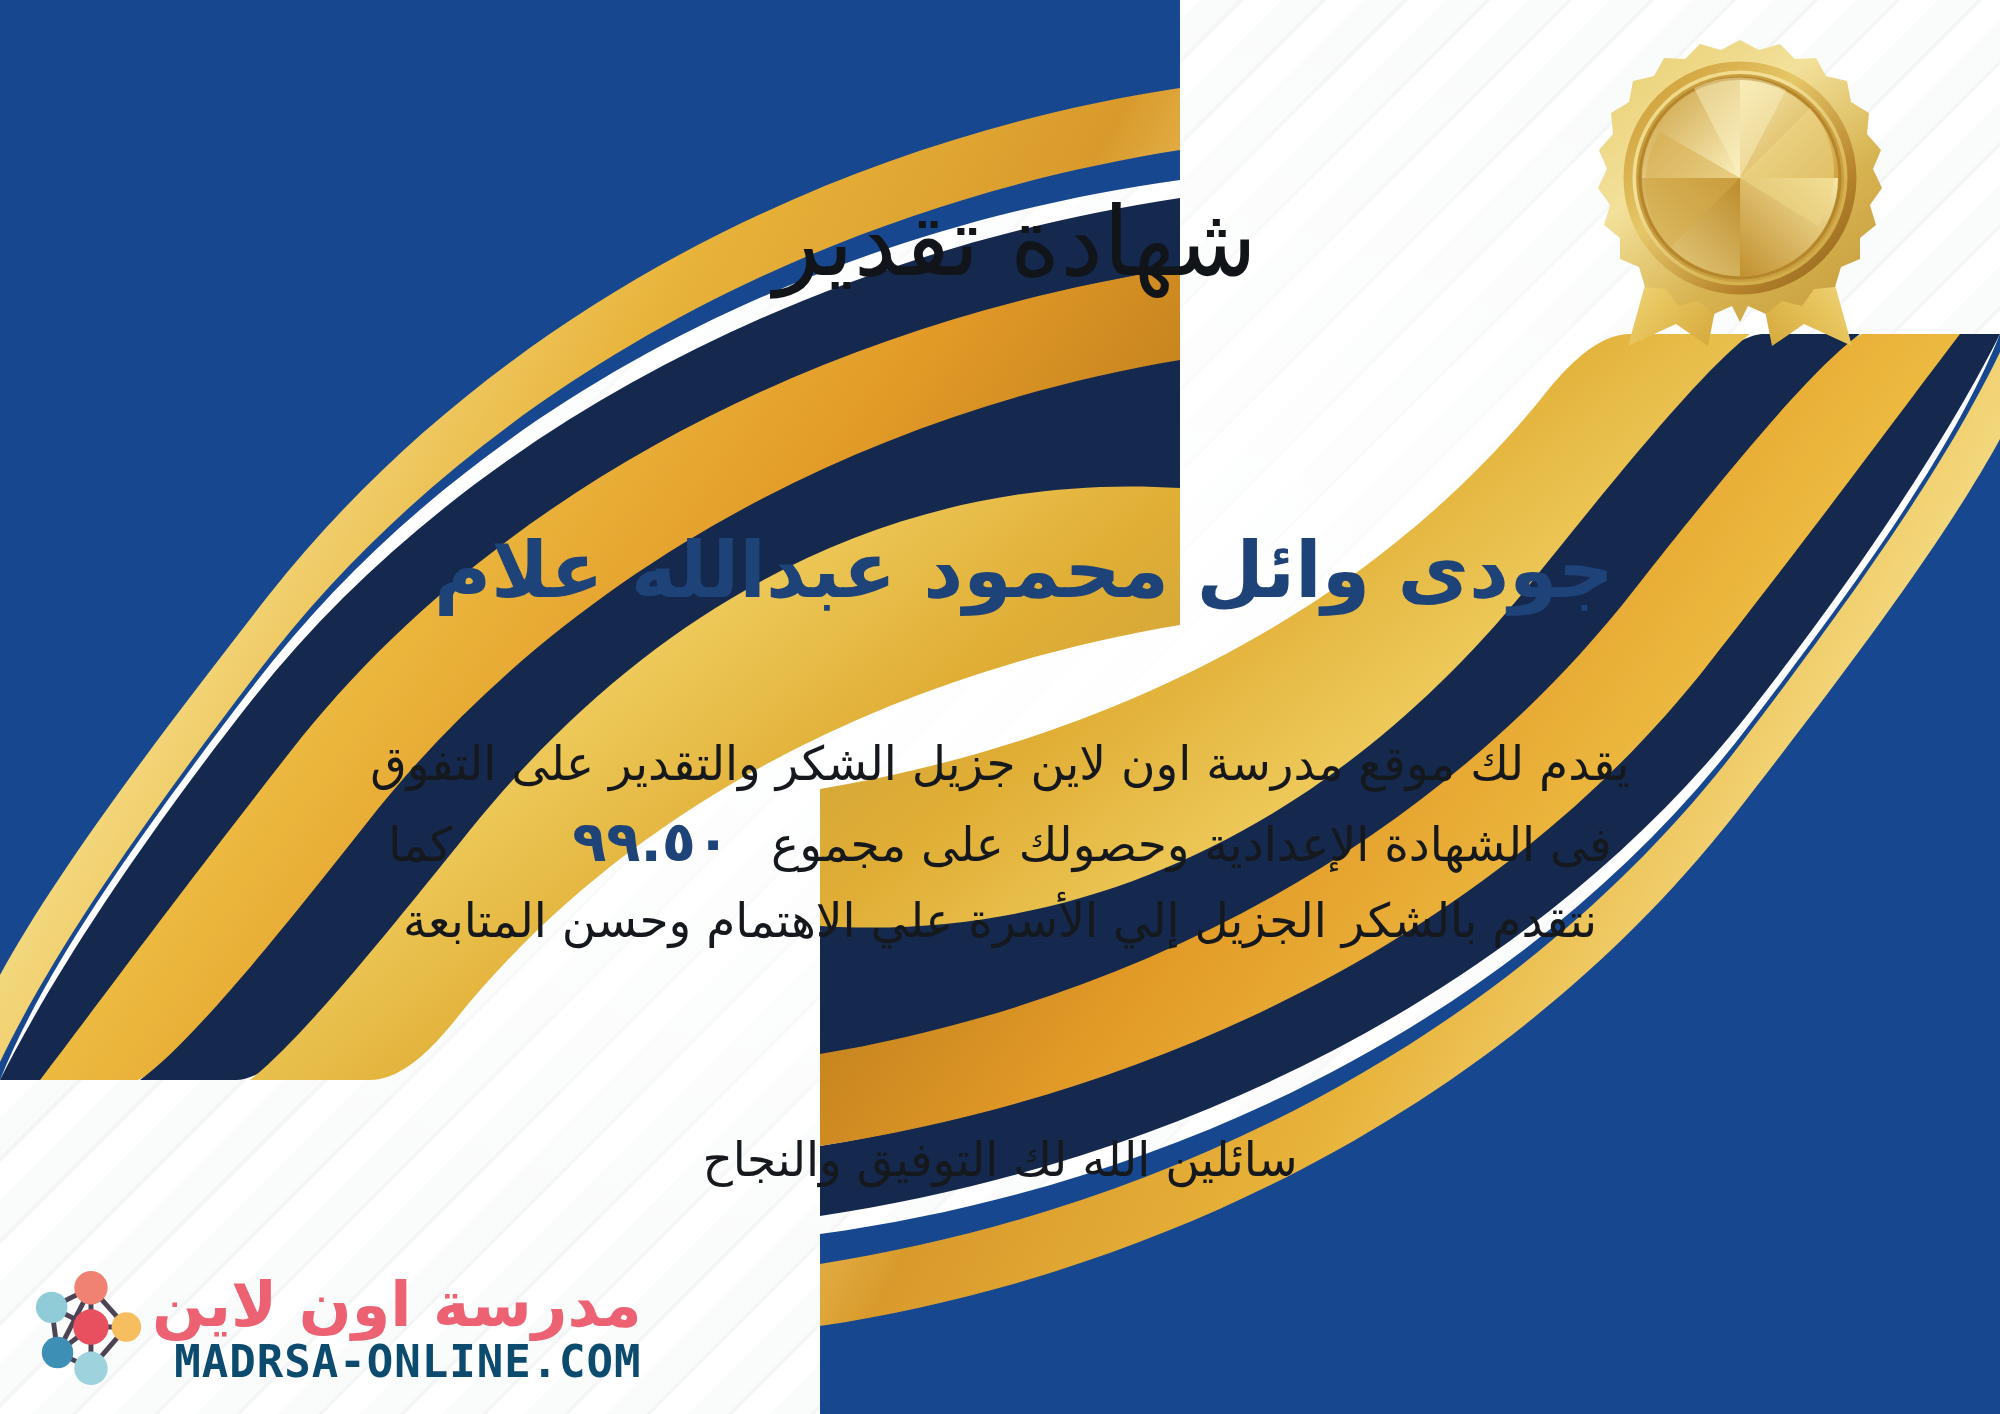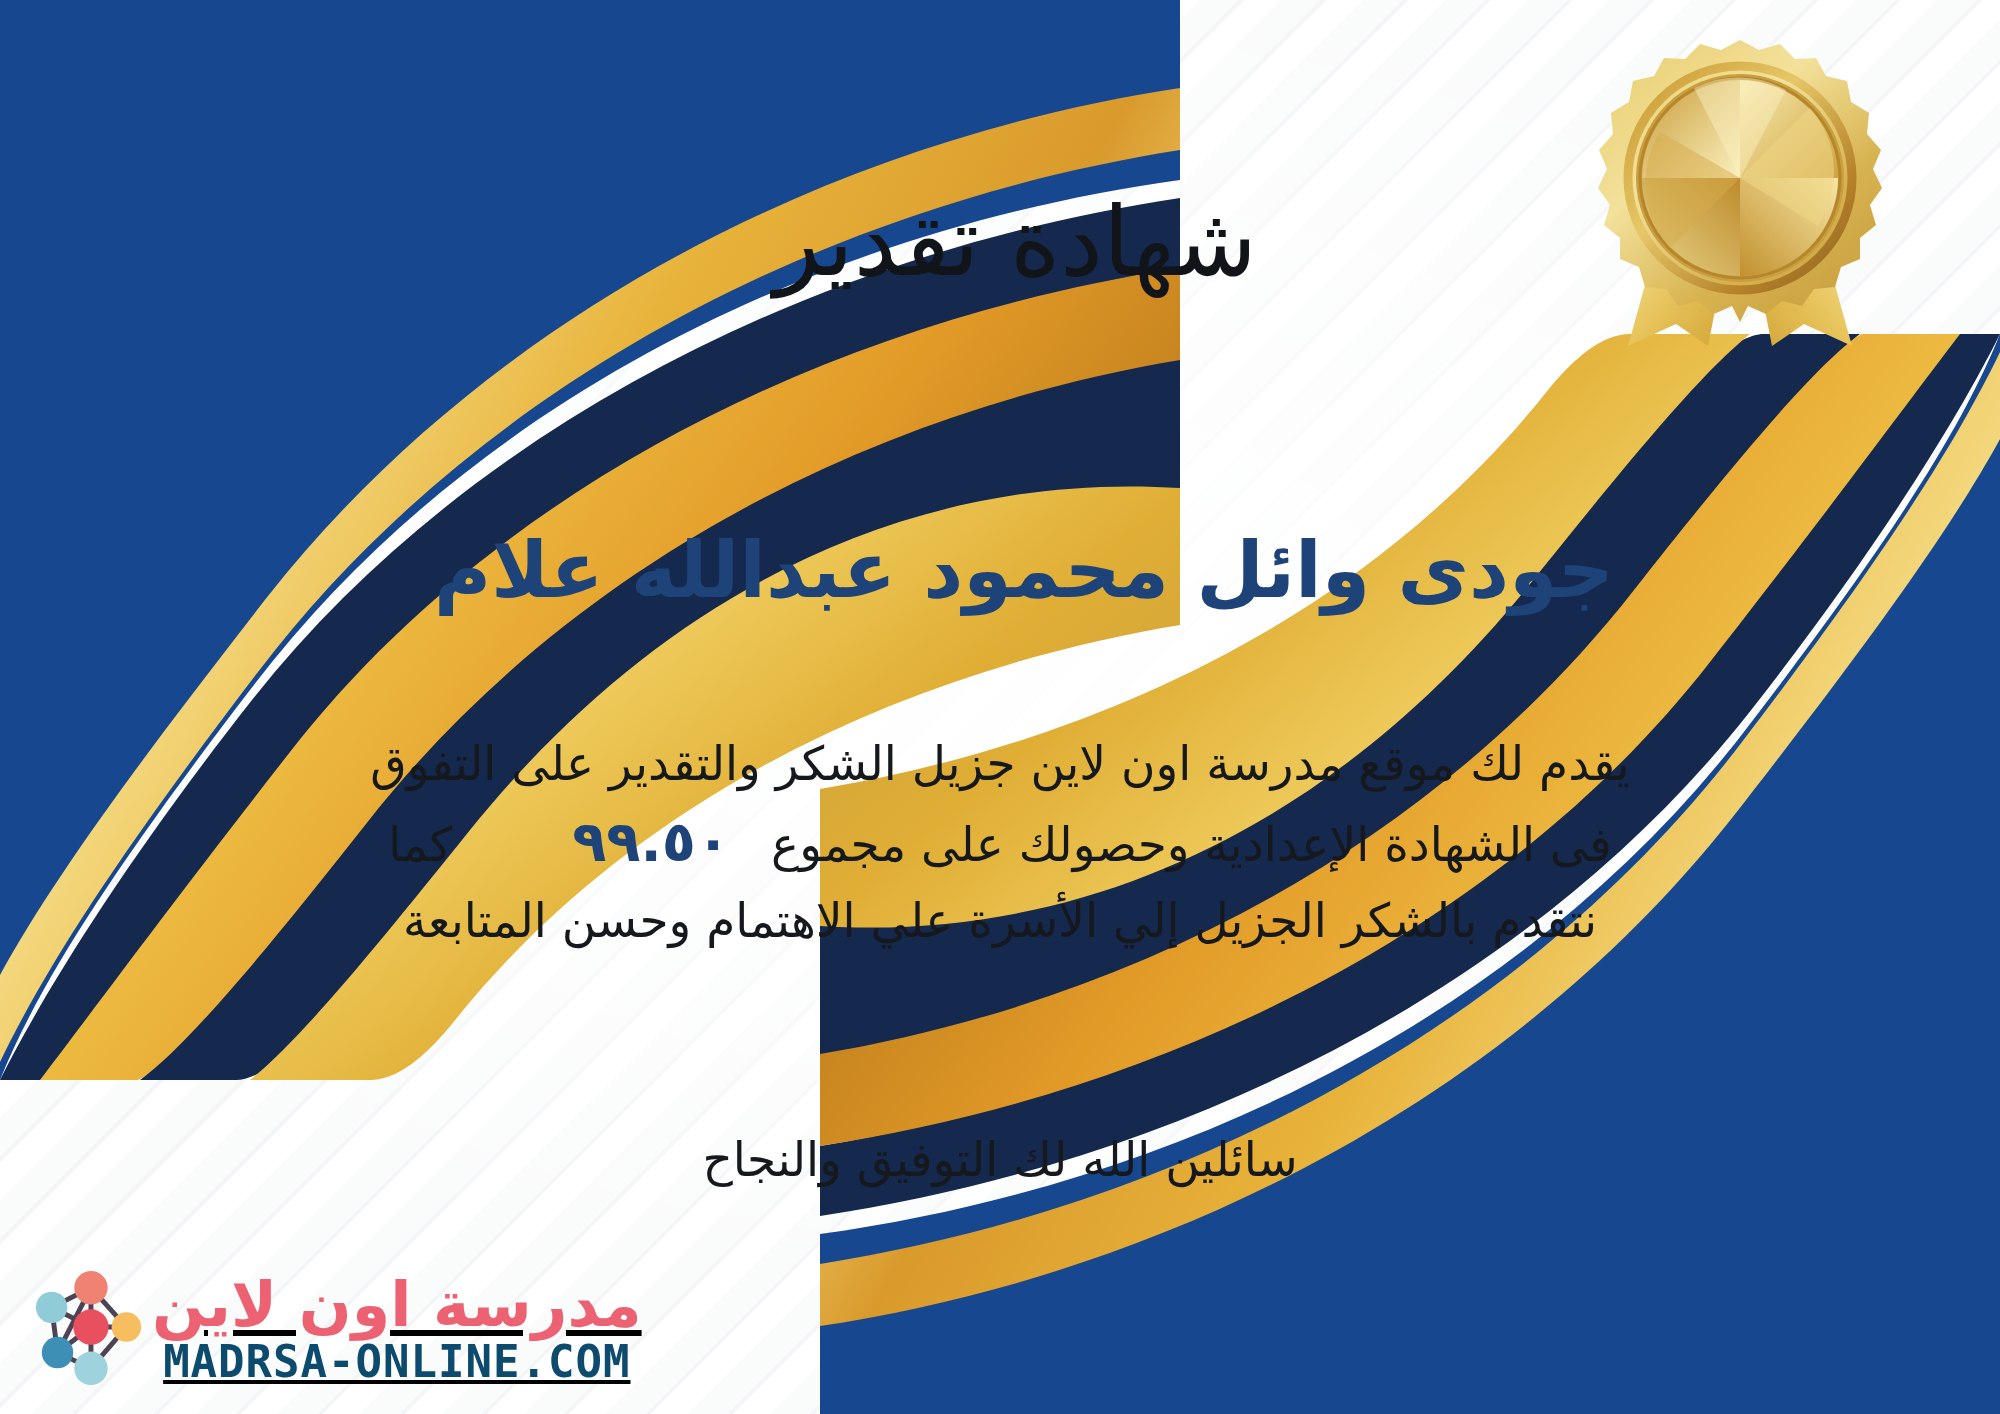--- a/index.html
+++ b/index.html
@@ -106,21 +106,21 @@
 
   
   .brand{
     position:absolute;
     left:30px; bottom:22px;
     display:flex;
     align-items:center;
     direction:rtl;
     gap:4px;
   }
-  .brand-text{display:flex;flex-direction:column;align-items:center;line-height:1;text-decoration:underline;}
+  .brand-text{display:flex;flex-direction:column;align-items:flex-start;line-height:1;}
   .brand-ar{
     font-size:62px;
     font-weight:700;
     color:#ec6272;
     letter-spacing:0px;
     margin-bottom:4px;
     direction:rtl;
   }
   .brand-en{
     font-size:44px;

